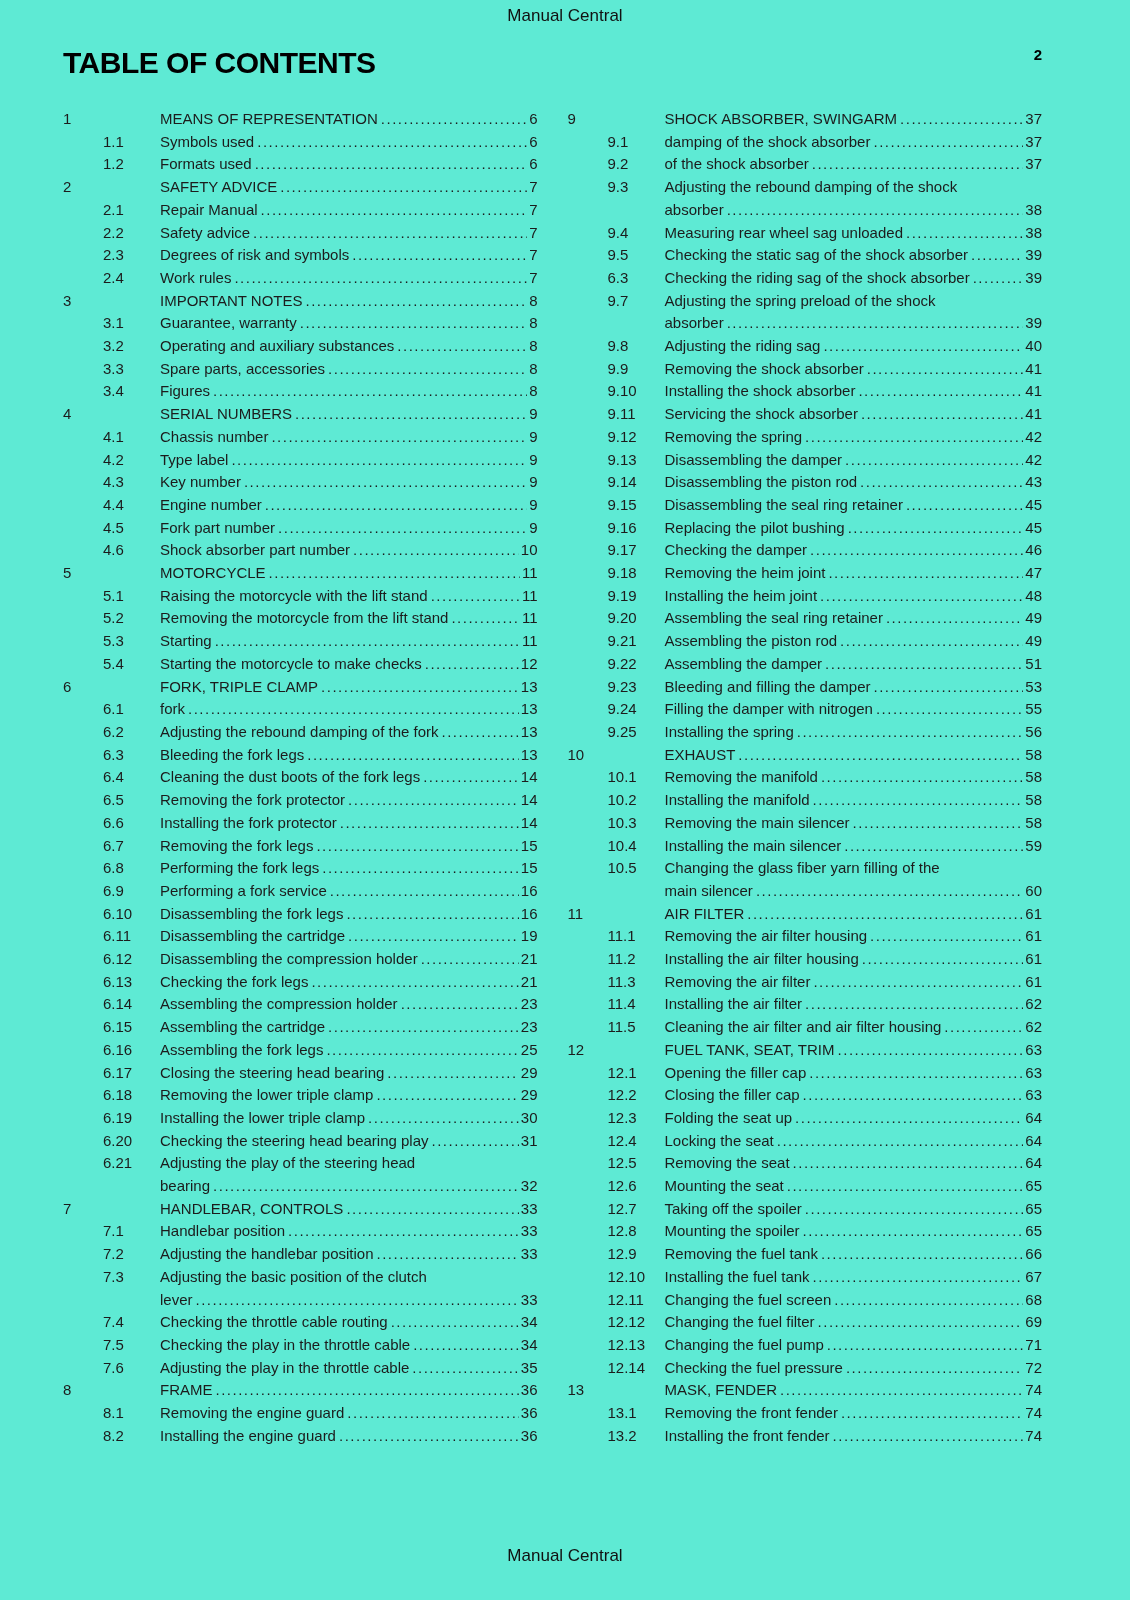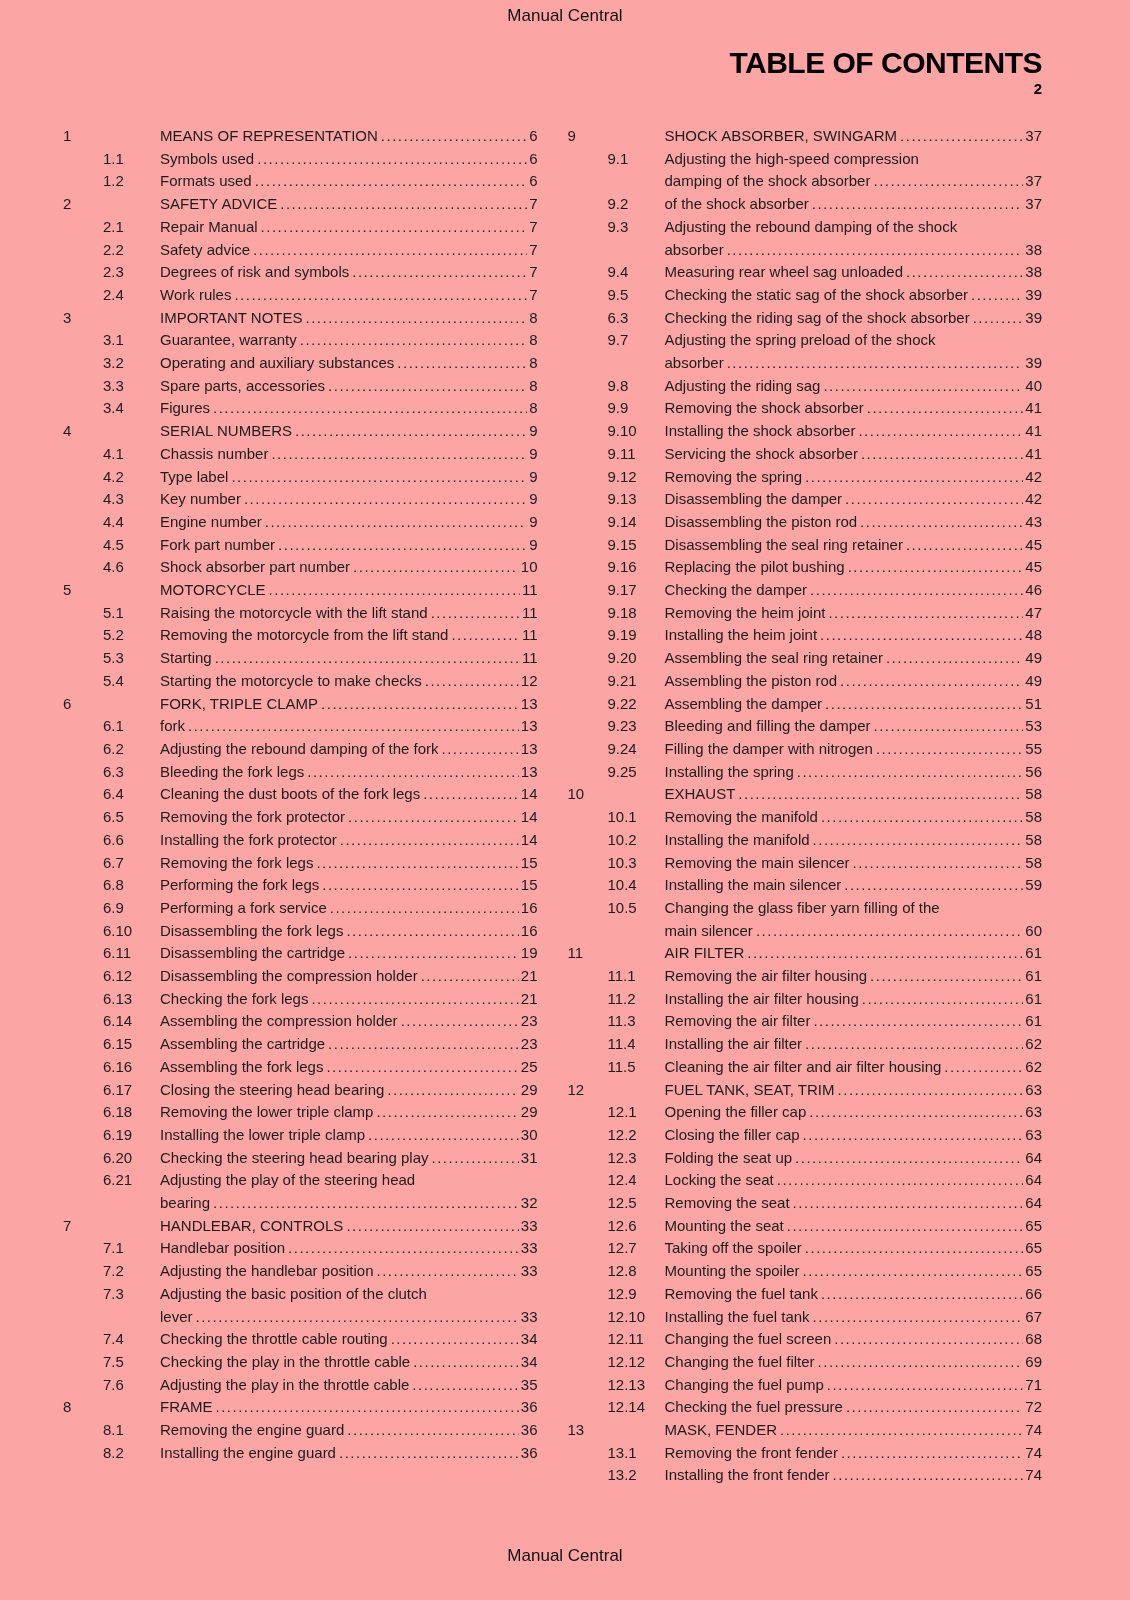--- a/index.html
+++ b/index.html
@@ -2,21 +2,21 @@
 <html><head>
 <meta charset="utf-8">
 <style>
   * { box-sizing: border-box; }
   html, body { margin: 0; padding: 0; background: #ffffff; }
   .page {
     position: relative;
     width: 1130px;
     height: 1600px;
     margin: 0 auto;
-    background: #fca5a5;
+    background: #5eead4;
     color: #1c1c1c;
     font-family: "Liberation Sans", sans-serif;
     overflow: hidden;
   }
   .running-header {
     padding-top: 6px;
     text-align: center;
     font-size: 17px;
     color: #111;
   }
@@ -25,23 +25,22 @@
     bottom: 34px;
     left: 0;
     right: 0;
     text-align: center;
     font-size: 17px;
     color: #111;
   }
   .title-row {
     display: flex;
     justify-content: space-between;
-    align-items: flex-end;
+    align-items: flex-start;
     margin: 20px 88px 0 63px;
-    flex-direction: column;
   }
   .doc-title {
     margin: 0;
     font-size: 30px;
     font-weight: 700;
     letter-spacing: -0.5px;
     color: #000;
   }
   .sheet-number {
     font-size: 15px;
@@ -692,21 +691,20 @@
             <div class="lastline">
               <span class="ttext">SHOCK ABSORBER, SWINGARM</span>
               <span class="leader">....................................................................................................................................................................................</span>
               <span class="pg">37</span>
             </div>
           </div>
         </div>
         <div class="entry level-2">
           <span class="num">9.1</span>
           <div class="body">
-            <div class="tline">Adjusting the high-speed compression</div>
             <div class="lastline">
               <span class="ttext">damping of the shock absorber</span>
               <span class="leader">....................................................................................................................................................................................</span>
               <span class="pg">37</span>
             </div>
           </div>
         </div>
         <div class="entry level-2">
           <span class="num">9.2</span>
           <div class="body">

